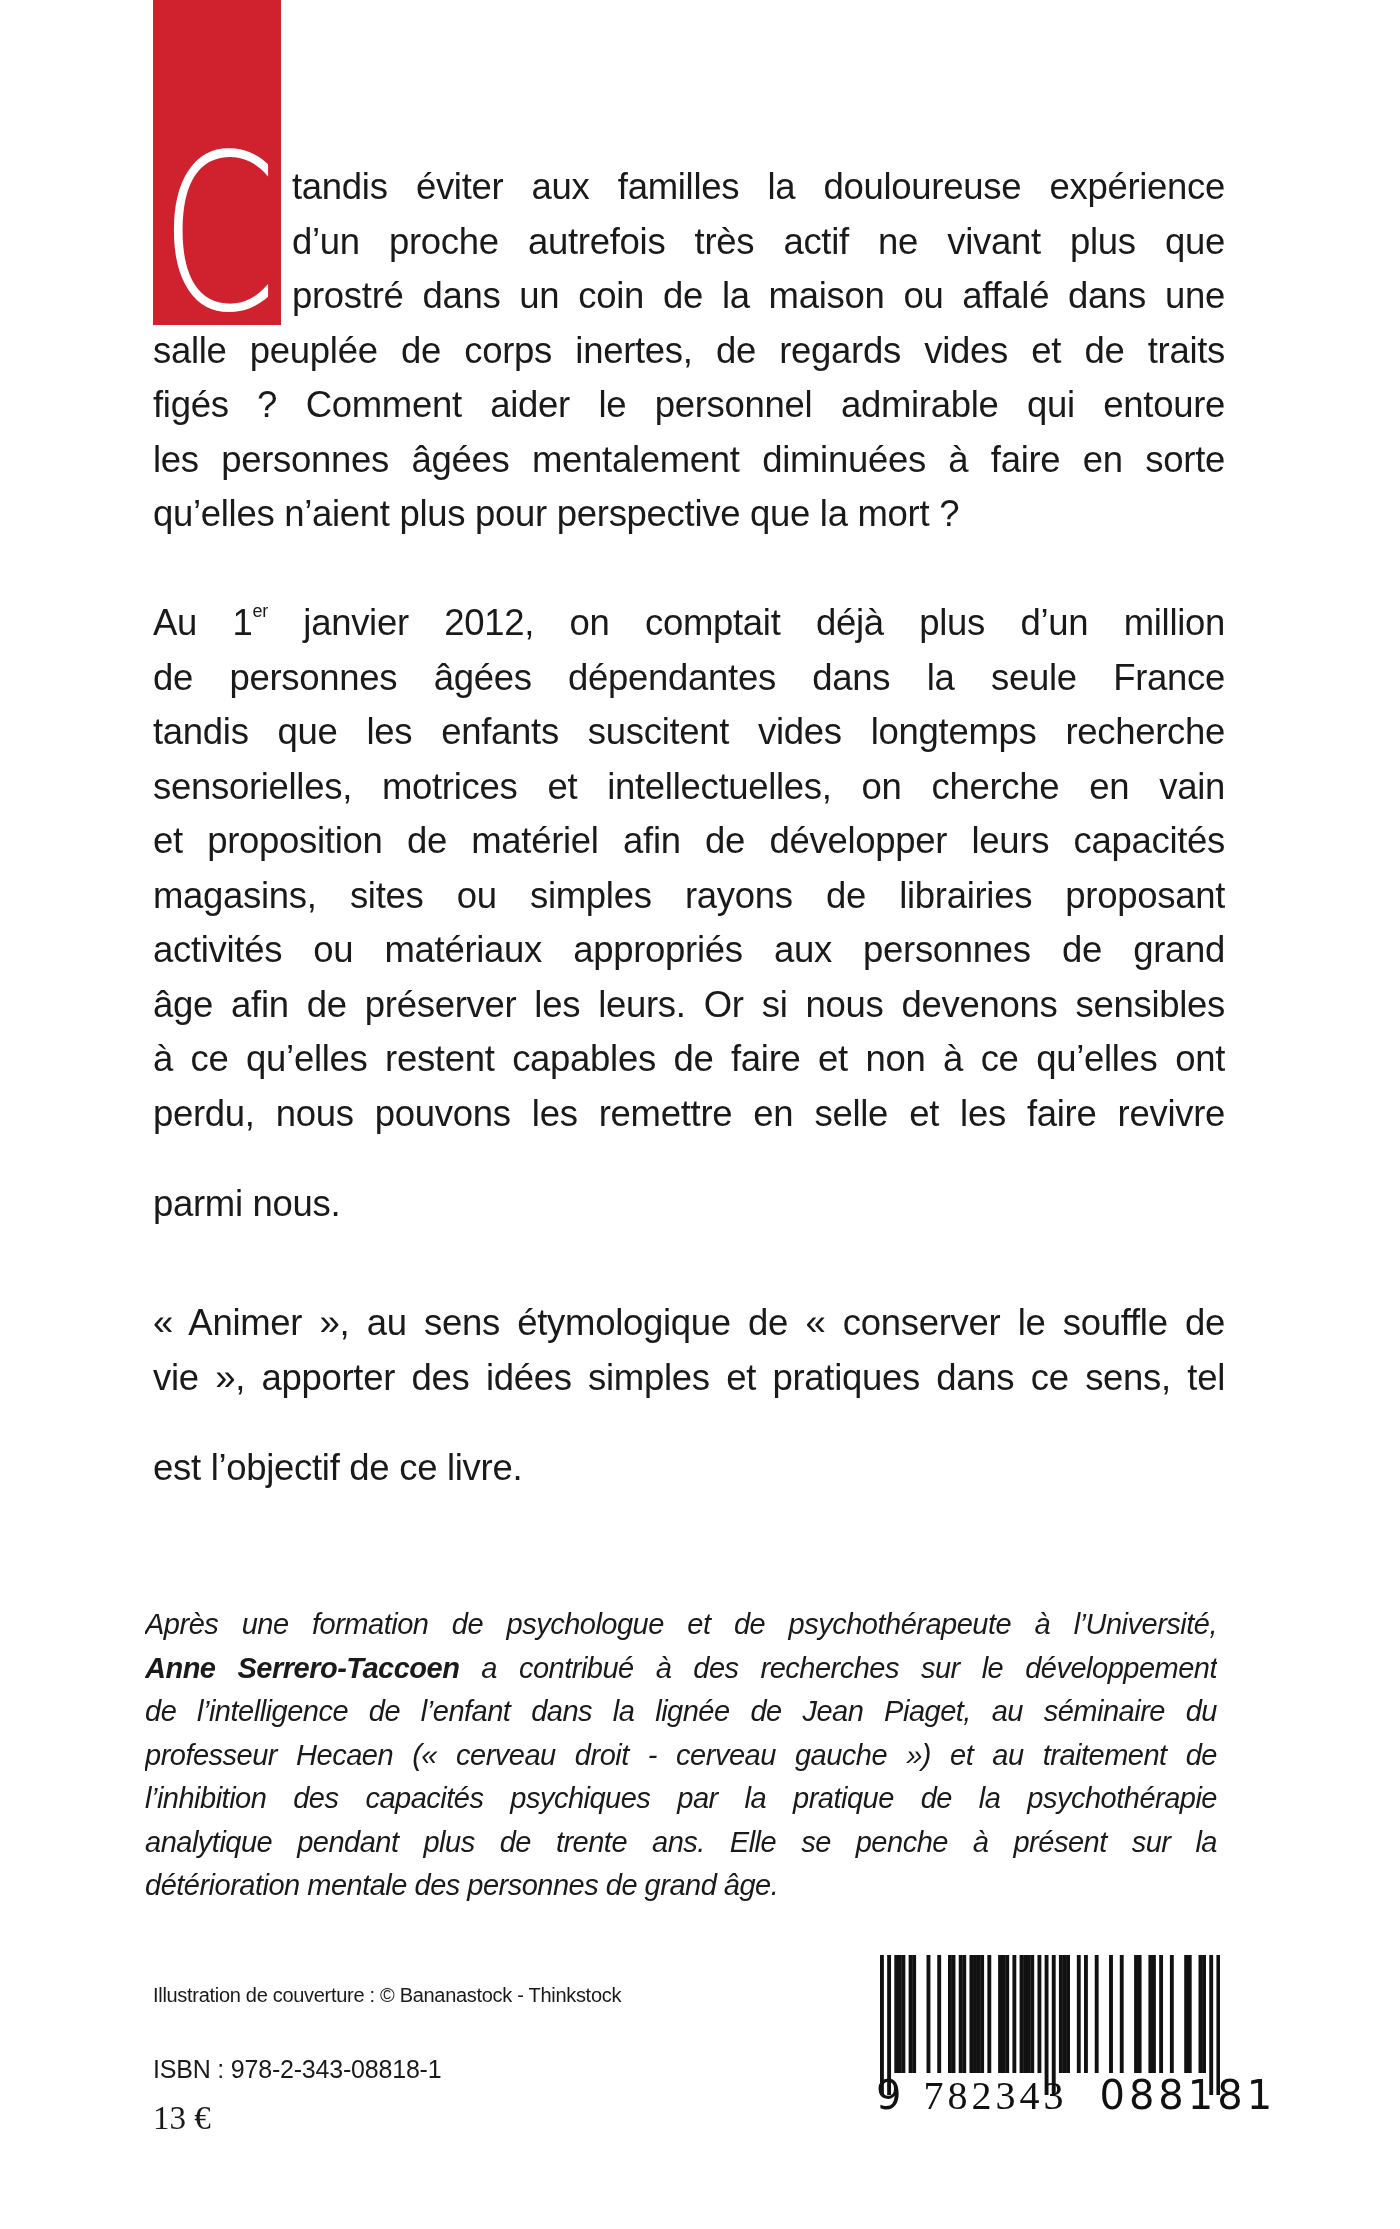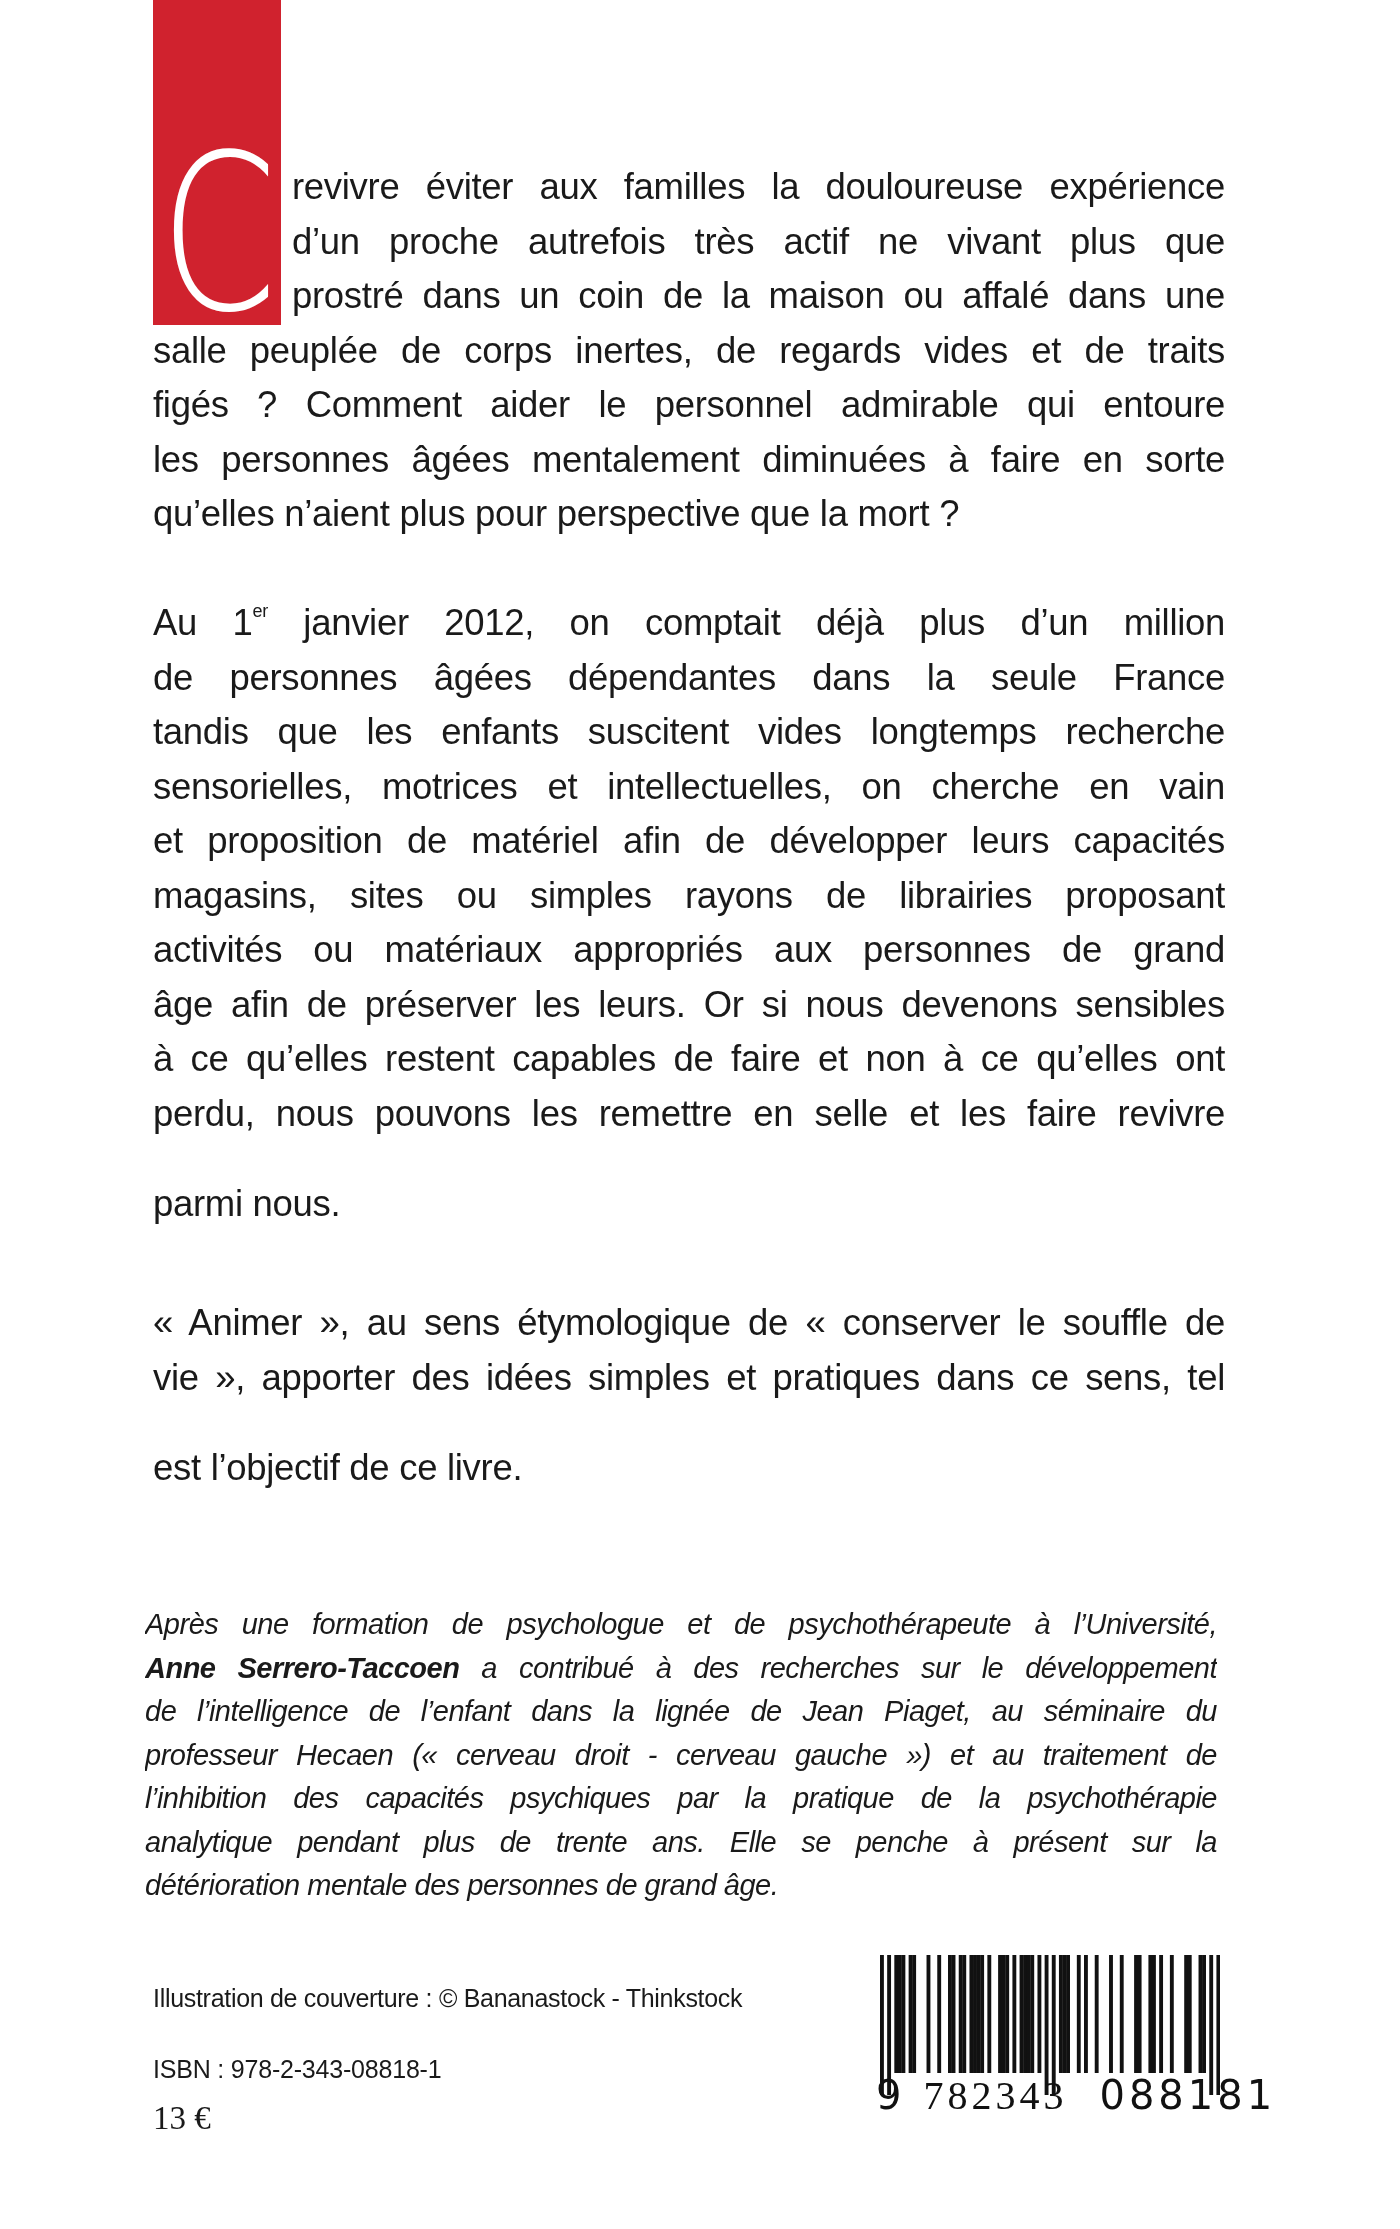--- a/index.html
+++ b/index.html
@@ -17,37 +17,37 @@
   .para { position:absolute; left:153px; width:1072px; font-size:36.5px; line-height:54.5px; letter-spacing:-0.3px; }
   .para .l { display:block; text-align:justify; text-align-last:justify; white-space:nowrap; }
   .para .last { text-align-last:left;margin-top:36px; }
   .l { overflow:hidden; }
   sup { font-size:18px; vertical-align:top; line-height:1; position:relative; top:6px; }
   .bio { position:absolute; left:145px; top:1603px; width:1072px; font-size:29px; line-height:43.5px;
          font-style:italic; letter-spacing:-0.5px; }
   .bio .l { display:block; text-align:justify; text-align-last:justify; }
   .bio .last { text-align-last:left; }
   .bio b { font-weight:bold; }
-  .credit { position:absolute; left:153px; top:1984px; font-size:25px; letter-spacing:-0.3px; }
+  .credit { position:absolute; left:153px; top:1984px; font-size:20px; letter-spacing:-0.3px; }
   .isbn { position:absolute; left:153px; top:2055px; font-size:25px; letter-spacing:-0.2px; }
   .price { position:absolute; left:153px; top:2100px; font-size:33px; font-family:"Liberation Serif", serif; }
   .barcode { position:absolute; left:880px; top:1955px; width:340px; height:150px; }
   .barcode svg { display:block; }
   .bc-digits { position:absolute; left:876px; top:2072px; font-family:"DejaVu Sans", sans-serif;
                font-size:40px; letter-spacing:4px; color:#111; background:transparent; }
   .bc-digits span { display:inline-block; }
 </style>
 </head>
 <body>
 
 <div class="redblock"></div>
 <div class="dropcap">C</div>
 
 <div class="p1">
-  <span class="l indent">revivre éviter aux familles la douloureuse expérience</span>
+  <span class="l indent">tandis éviter aux familles la douloureuse expérience</span>
   <span class="l indent">d’un proche autrefois très actif ne vivant plus que</span>
   <span class="l indent">prostré dans un coin de la maison ou affalé dans une</span>
   <span class="l">salle peuplée de corps inertes, de regards vides et de traits</span>
   <span class="l">figés ? Comment aider le personnel admirable qui entoure</span>
   <span class="l">les personnes âgées mentalement diminuées à faire en sorte</span>
   <span class="l last">qu’elles n’aient plus pour perspective que la mort ?</span>
 </div>
 
 <div class="para" style="top:596px;">
   <span class="l"><span>Au 1</span><sup>er</sup><span> janvier 2012, on comptait déjà plus d’un million</span></span>

